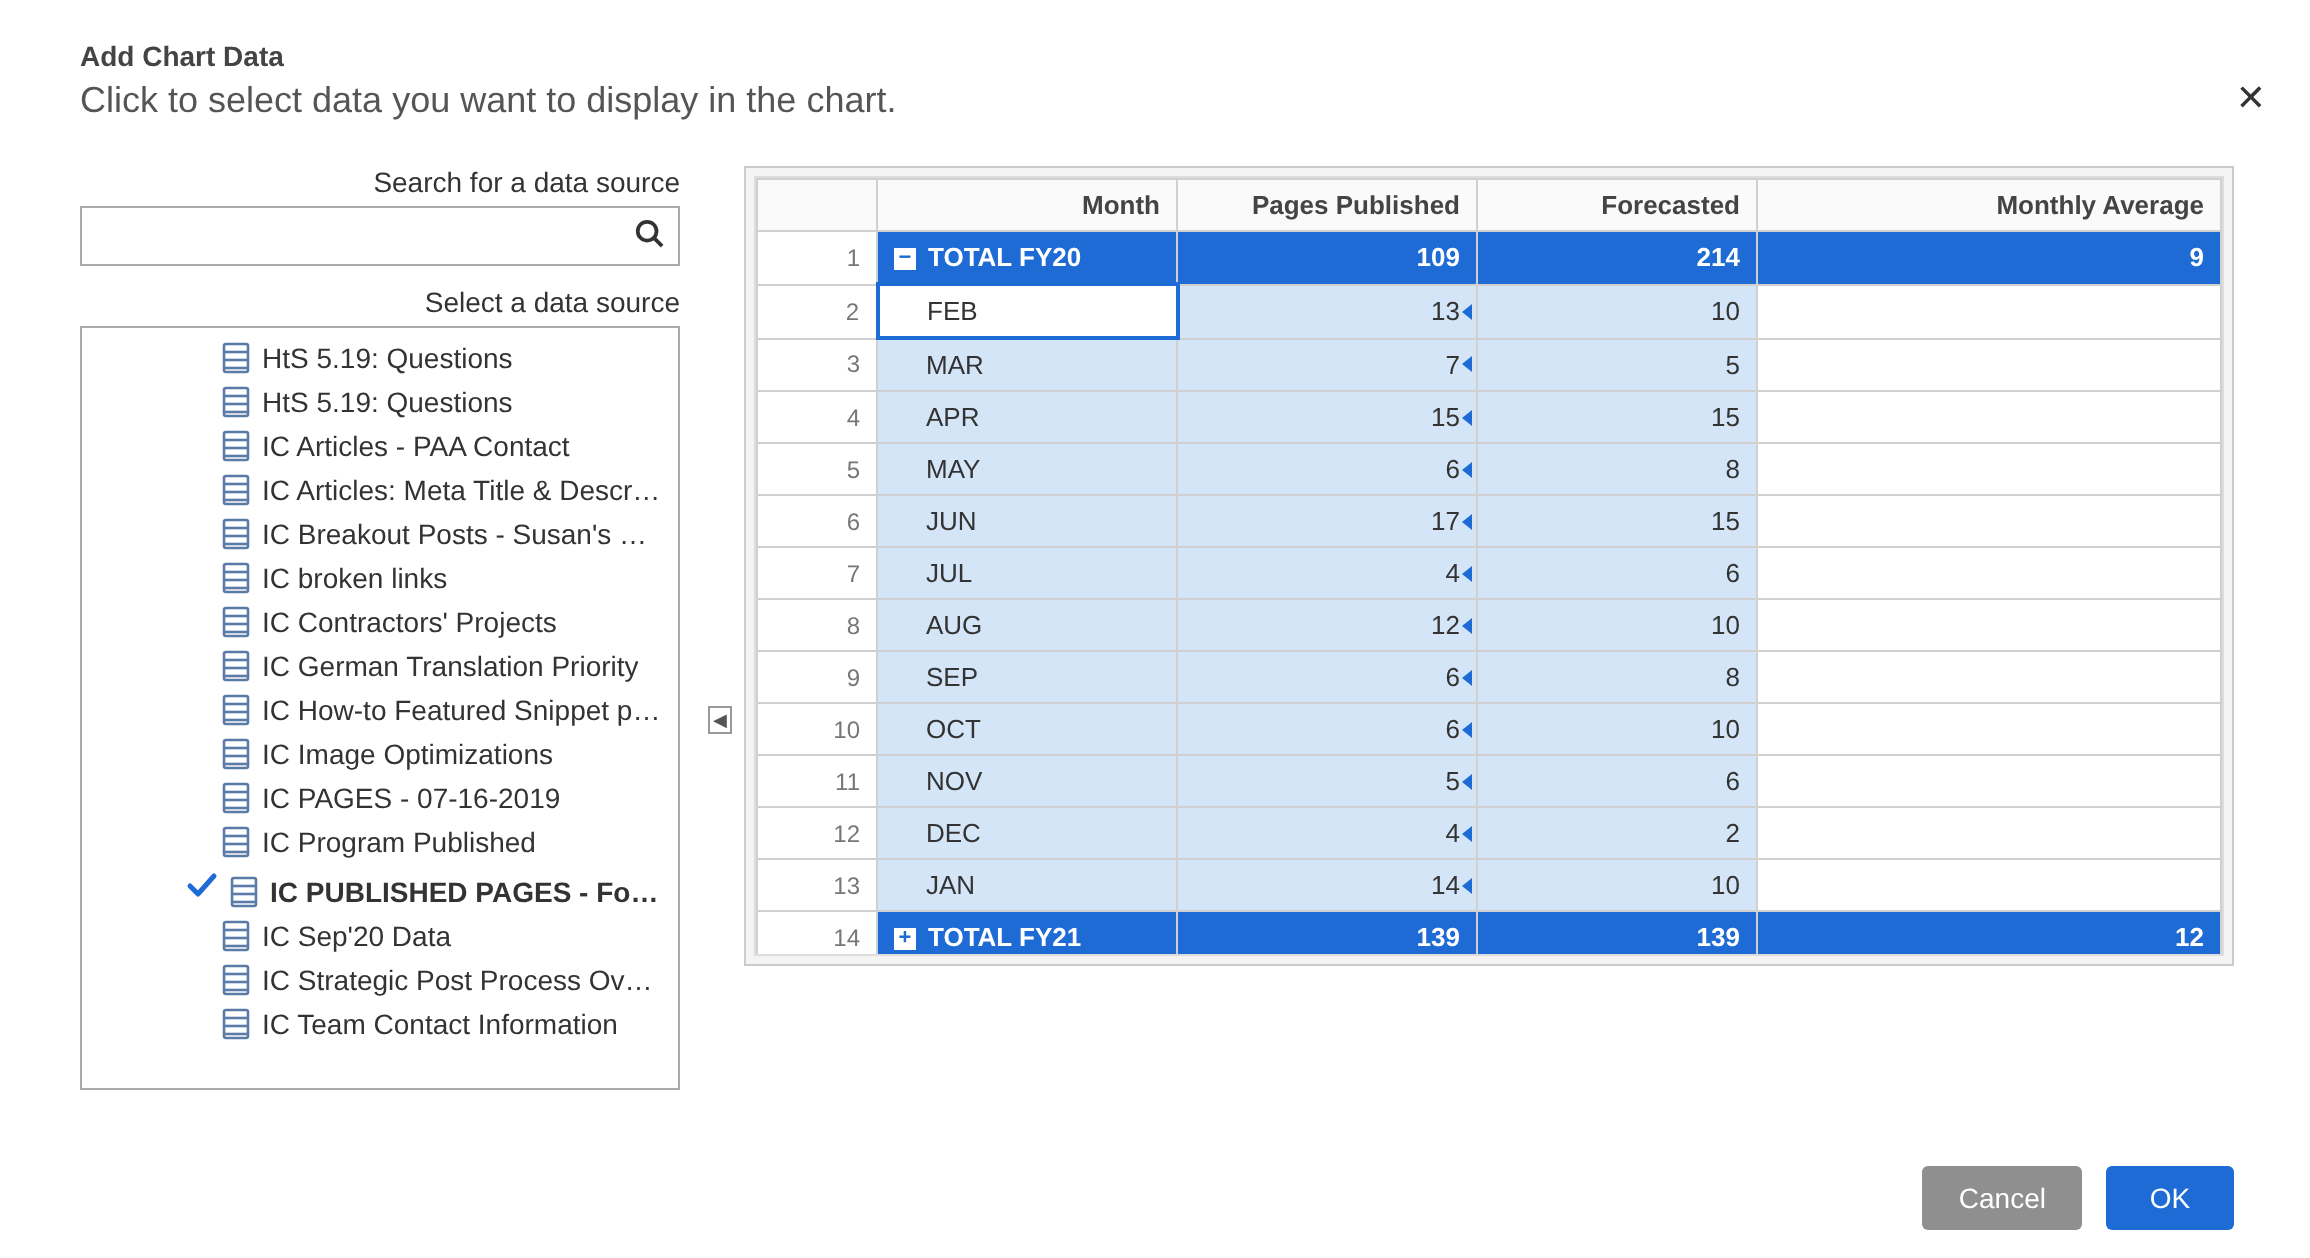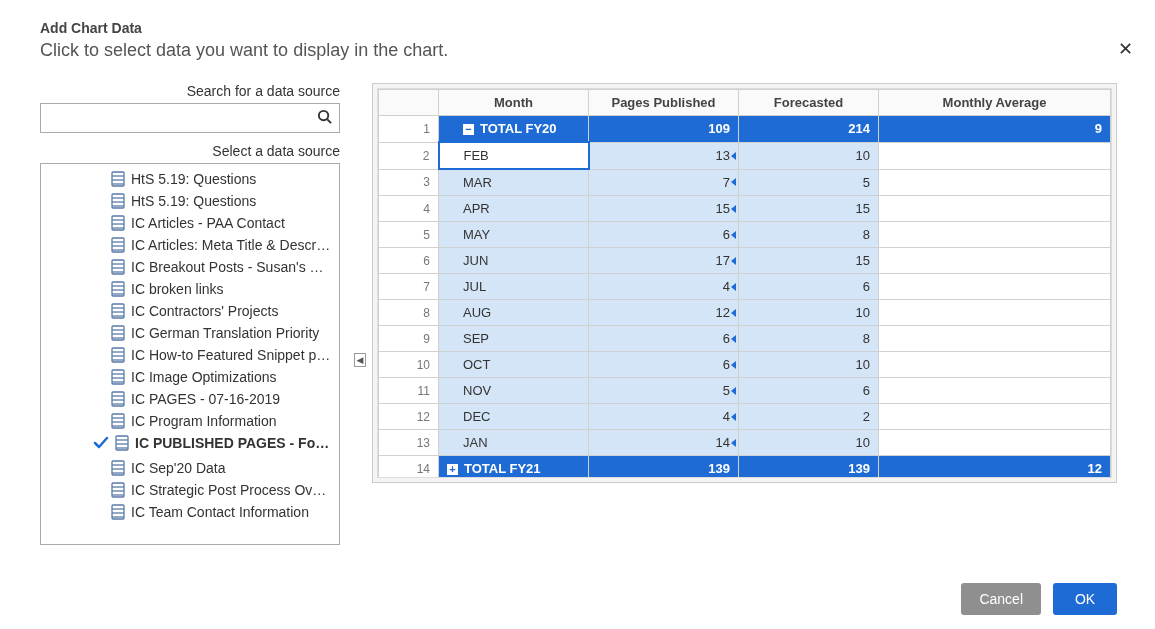--- a/index.html
+++ b/index.html
@@ -66,21 +66,21 @@
     pointer-events: none;
   }
   .source-list {
     border: 1px solid #aaa;
     height: 382px;
     overflow: hidden;
     padding: 4px 0;
   }
   .source-item {
     display: flex;
-    align-items: flex-start;
+    align-items: flex-end;
     gap: 6px;
     padding: 3px 8px 3px 70px;
     white-space: nowrap;
     overflow: hidden;
     text-overflow: ellipsis;
     cursor: pointer;
     color: #333;
     position: relative;
   }
   .source-item.selected {
@@ -137,21 +137,21 @@
     table-layout: fixed;
   }
   table.grid th, table.grid td {
     border: 1px solid #d0d0d0;
     padding: 5px 8px;
     height: 25px;
   }
   table.grid th {
     background: #fafafa;
     font-weight: 700;
-    text-align: center;
+    text-align: right;
     color: #444;
   }
   col.rownum { width: 60px; }
   col.month { width: 150px; }
   col.pages { width: 150px; }
   col.forecast { width: 140px; }
   col.avg { width: auto; }
   td.rownum {
     text-align: right;
     color: #777;
@@ -367,21 +367,21 @@
           </div>
           <div class="source-item">
             <span class="sheet-icon">
               <svg width="14" height="16" viewBox="0 0 14 16" fill="none" stroke="#5a7aa8" stroke-width="1.3">
                 <rect x="1" y="1" width="12" height="14" rx="1"></rect>
                 <line x1="1" y1="5" x2="13" y2="5"></line>
                 <line x1="1" y1="9" x2="13" y2="9"></line>
                 <line x1="1" y1="13" x2="13" y2="13"></line>
               </svg>
             </span>
-            <span class="source-label">IC Program Information</span>
+            <span class="source-label">IC Program Published</span>
           </div>
           <div class="source-item selected">
             <span class="check-icon"><svg width="16" height="16" viewBox="0 0 16 16" fill="none" stroke="#1f6bd6" stroke-width="2.5" stroke-linecap="round" stroke-linejoin="round">
                 <polyline points="2,8 6,12 14,3"></polyline>
               </svg></span>
             <span class="sheet-icon">
               <svg width="14" height="16" viewBox="0 0 14 16" fill="none" stroke="#5a7aa8" stroke-width="1.3">
                 <rect x="1" y="1" width="12" height="14" rx="1"></rect>
                 <line x1="1" y1="5" x2="13" y2="5"></line>
                 <line x1="1" y1="9" x2="13" y2="9"></line>
@@ -443,21 +443,21 @@
                 <th></th>
                 <th>Month</th>
                 <th>Pages Published</th>
                 <th>Forecasted</th>
                 <th>Monthly Average</th>
               </tr>
             </thead>
             <tbody id="table-body">
                 <tr class="total">
                   <td class="rownum">1</td>
-                  <td class="cell month-cell" style="padding-left: 24px;"><span class="collapse-icon">−</span>TOTAL FY20</td>
+                  <td class="cell month-cell" style="padding-left: 8px;"><span class="collapse-icon">−</span>TOTAL FY20</td>
                   <td class="cell num-cell">109</td>
                   <td class="cell num-cell">214</td>
                   <td class="cell num-cell">9</td>
                 </tr>
                 <tr class="data">
                   <td class="rownum">2</td>
                   <td class="cell month-cell first">FEB</td>
                   <td class="cell num-cell">13<span class="tick"></span></td>
                   <td class="cell num-cell">10</td>
                   <td class="cell num-cell avg-cell"></td>

